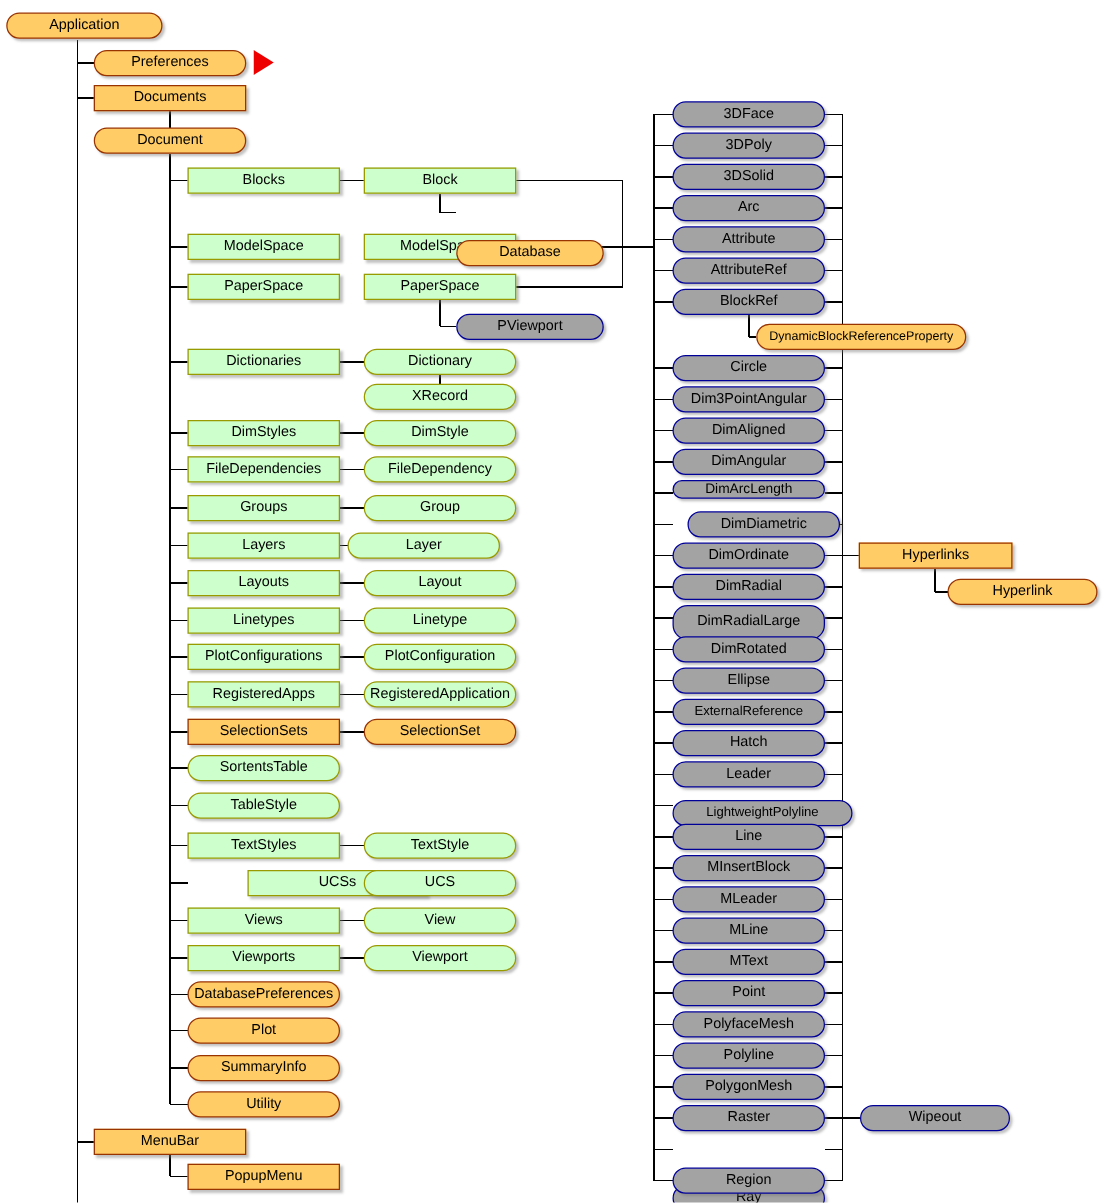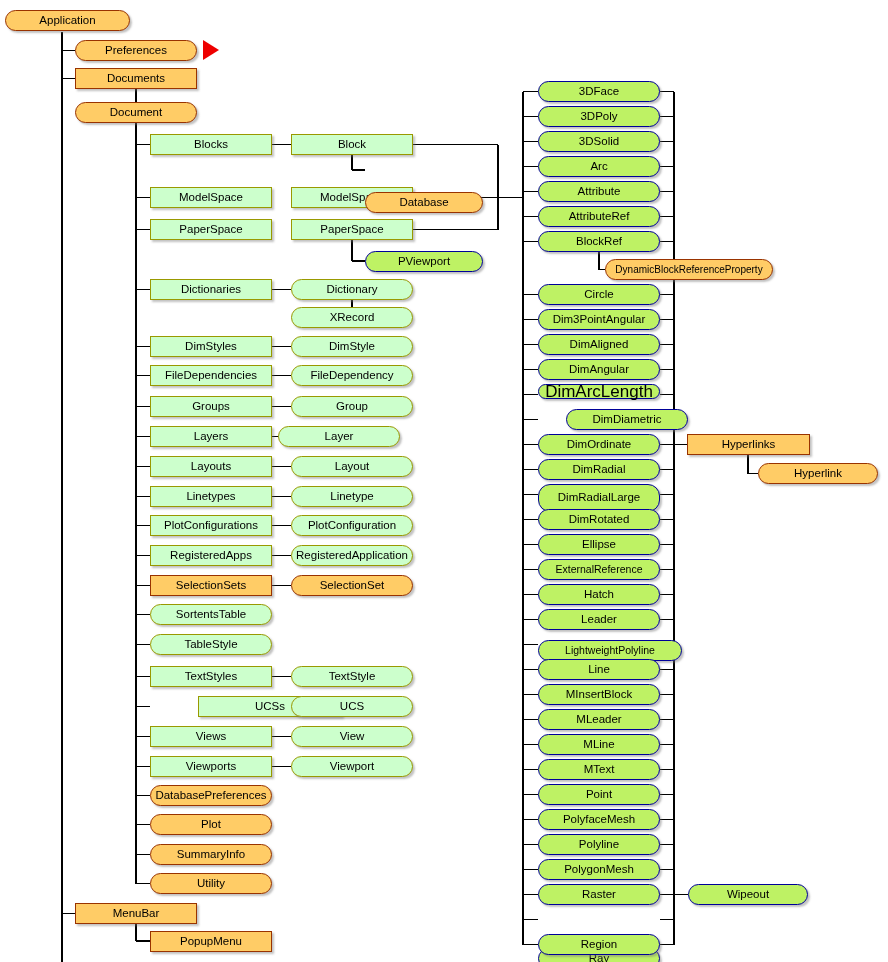--- a/index.html
+++ b/index.html
@@ -6,21 +6,21 @@
   body{width:888px;height:962px;position:relative;overflow:hidden;
        font-family:"Liberation Sans","DejaVu Sans",sans-serif;}
   #canvas{position:absolute;left:0;top:0;width:888px;height:962px;}
   svg.lines{position:absolute;left:0;top:0;width:888px;height:962px;pointer-events:none;}
   .node{position:absolute;box-sizing:border-box;display:flex;align-items:center;
         justify-content:center;font-size:11.5px;color:#000;white-space:nowrap;
         line-height:1;box-shadow:2px 2px 2px rgba(120,120,120,.45);}
   
   .green{background:#ccffcc;border:1px solid #999900;}
   .orange{background:#ffcc66;border:1px solid #993300;}
-  .blue{background:#bef264;border:1.6px solid #000099;}
+  .blue{background:#a3a3a3;border:1.6px solid #000099;}
   
   .rect{border-radius:0;}
   .round{border-radius:11px;}
   .pill{border-radius:12px;}
   .tri{position:absolute;width:0;height:0;border-top:10px solid transparent;
        border-bottom:10px solid transparent;border-left:16px solid #ee0000;}
 </style>
 </head>
 <body>
 
@@ -215,22 +215,22 @@
       <div class="node blue pill" style="left: 538px; top: 106px; width: 122px; height: 21px; font-size: 11.5px;">3DPoly</div>
       <div class="node blue pill" style="left: 538px; top: 131px; width: 122px; height: 21px; font-size: 11.5px;">3DSolid</div>
       <div class="node blue pill" style="left: 538px; top: 156px; width: 122px; height: 21px; font-size: 11.5px;">Arc</div>
       <div class="node blue pill" style="left: 538px; top: 181px; width: 122px; height: 21px; font-size: 11.5px;">Attribute</div>
       <div class="node blue pill" style="left: 538px; top: 206px; width: 122px; height: 21px; font-size: 11.5px;">AttributeRef</div>
       <div class="node blue pill" style="left: 538px; top: 231px; width: 122px; height: 21px; font-size: 11.5px;">BlockRef</div>
       <div class="node blue pill" style="left: 538px; top: 284px; width: 122px; height: 21px; font-size: 11.5px;">Circle</div>
       <div class="node blue pill" style="left: 538px; top: 309px; width: 122px; height: 21px; font-size: 11.5px;">Dim3PointAngular</div>
       <div class="node blue pill" style="left: 538px; top: 334px; width: 122px; height: 21px; font-size: 11.5px;">DimAligned</div>
       <div class="node blue pill" style="left: 538px; top: 359px; width: 122px; height: 21px; font-size: 11.5px;">DimAngular</div>
-      <div class="node blue pill" style="left: 538px; top: 384px; width: 122px; height: 15px; font-size: 17px;">DimArcLength</div>
-      <div class="node blue pill" style="left: 566px; top: 409px; width: 122px; height: 21px; font-size: 11.5px;">DimDiametric</div>
+      <div class="node blue pill" style="left: 538px; top: 384px; width: 122px; height: 15px; font-size: 11px;">DimArcLength</div>
+      <div class="node blue pill" style="left: 550px; top: 409px; width: 122px; height: 21px; font-size: 11.5px;">DimDiametric</div>
       <div class="node blue pill" style="left: 538px; top: 434px; width: 122px; height: 21px; font-size: 11.5px;">DimOrdinate</div>
       <div class="node blue pill" style="left: 538px; top: 459px; width: 122px; height: 21px; font-size: 11.5px;">DimRadial</div>
       <div class="node blue pill" style="left: 538px; top: 484px; width: 122px; height: 28px; font-size: 11.5px;">DimRadialLarge</div>
       <div class="node blue pill" style="left: 538px; top: 509px; width: 122px; height: 21px; font-size: 11.5px;">DimRotated</div>
       <div class="node blue pill" style="left: 538px; top: 534px; width: 122px; height: 21px; font-size: 11.5px;">Ellipse</div>
       <div class="node blue pill" style="left: 538px; top: 559px; width: 122px; height: 21px; font-size: 10.5px;">ExternalReference</div>
       <div class="node blue pill" style="left: 538px; top: 584px; width: 122px; height: 21px; font-size: 11.5px;">Hatch</div>
       <div class="node blue pill" style="left: 538px; top: 609px; width: 122px; height: 21px; font-size: 11.5px;">Leader</div>
       <div class="node blue pill" style="left: 538px; top: 640px; width: 144px; height: 21px; font-size: 10.5px;">LightweightPolyline</div>
       <div class="node blue pill" style="left: 538px; top: 659px; width: 122px; height: 21px; font-size: 11.5px;">Line</div>

